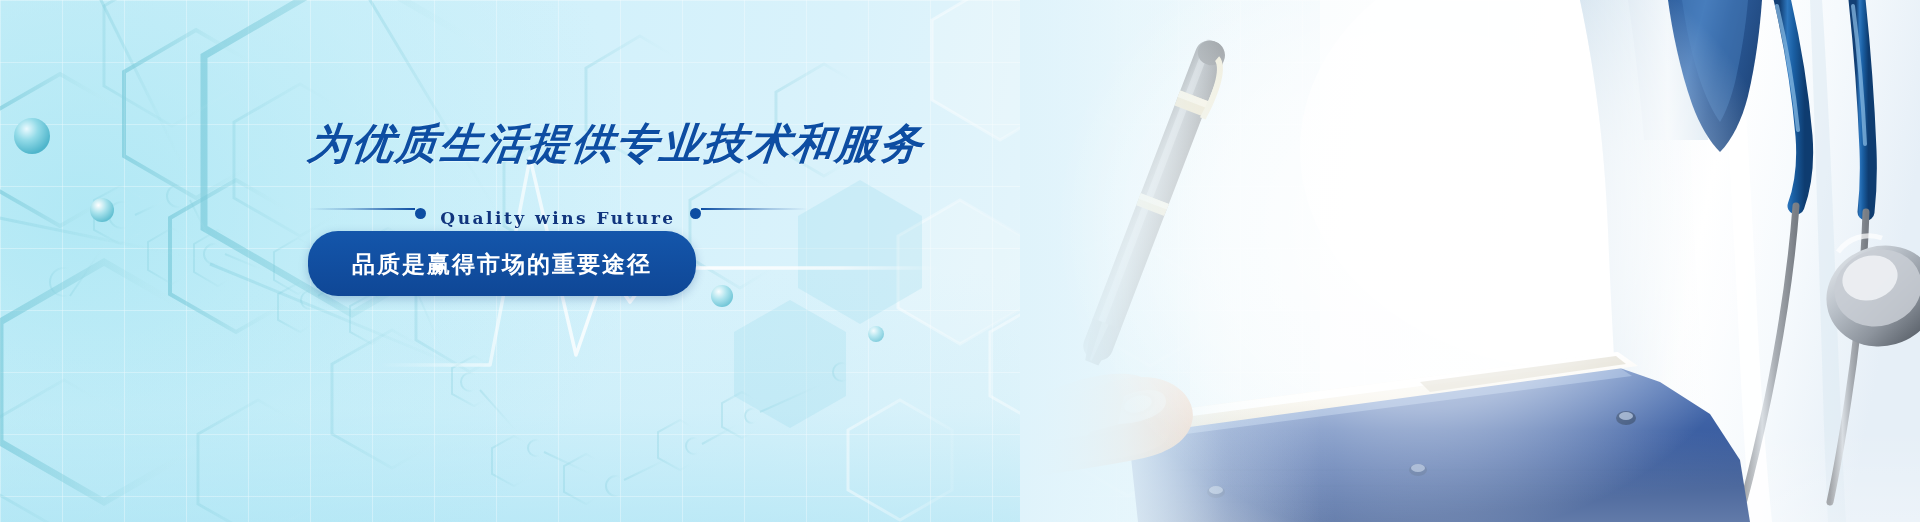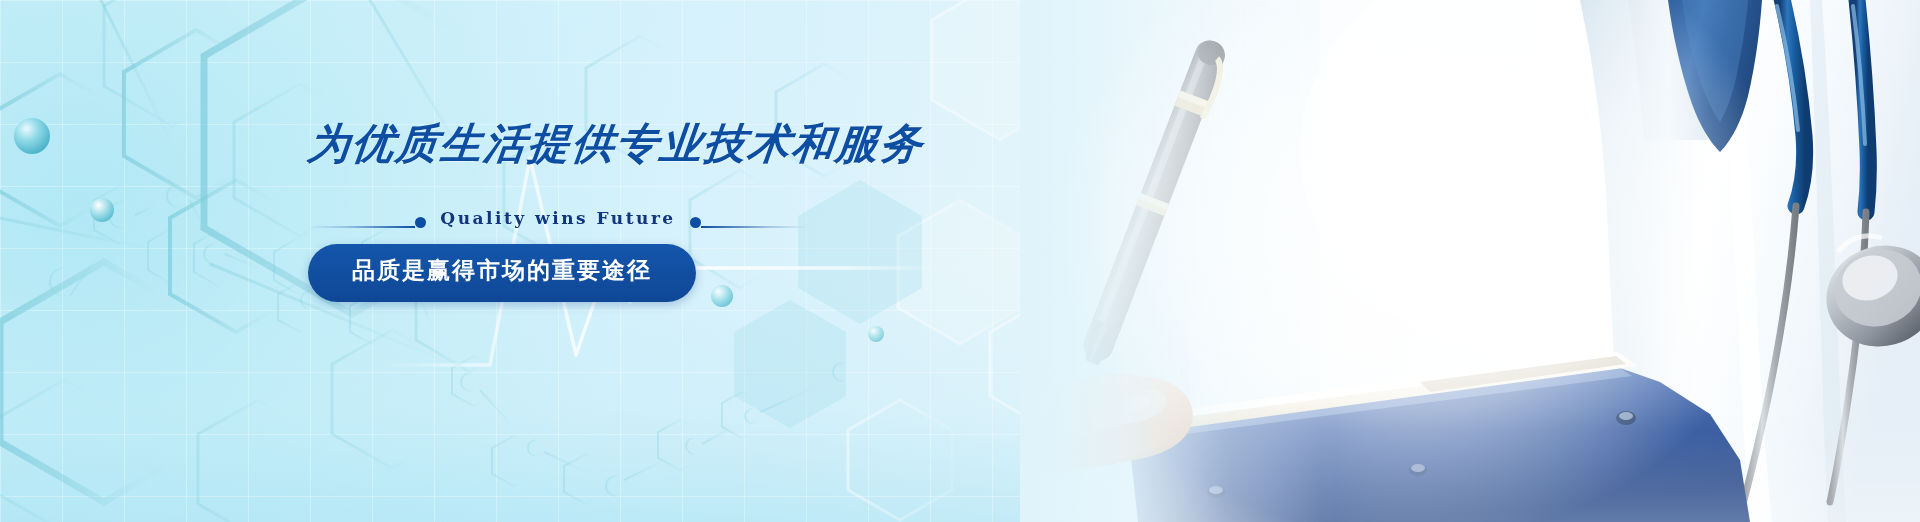--- a/index.html
+++ b/index.html
@@ -80,21 +80,21 @@
     color:#0d4da2;
     line-height:1.15;
     white-space:nowrap;
     text-shadow:0 1px 0 rgba(255,255,255,0.45);
     transform:skewX(-6deg);
     transform-origin:left center;
   }
 
   .divider {
     display:flex;
-    align-items:flex-end;
+    align-items:flex-start;
     margin-top:40px;
     width:500px;
   }
   .divider .rule {
     flex:1 1 auto;
     height:2px;
   }
   .divider .rule.left {
     background:linear-gradient(to right, rgba(13,77,162,0) 0%, rgba(13,77,162,0.25) 35%, #0d4da2 100%);
   }
@@ -112,28 +112,28 @@
     font-size:17px;
     font-weight:bold;
     letter-spacing:2.5px;
     color:#11357e;
     padding:0 14px;
     white-space:nowrap;
     flex:0 0 auto;
   }
 
   .pill {
-    margin-top:16px;
+    margin-top:3px;
     display:inline-block;
     background:linear-gradient(to bottom, #1456ab 0%, #0f4796 100%);
     color:#ffffff;
     font-size:23px;
     font-weight:bold;
     letter-spacing:2px;
-    padding:11px 44px 16px;
+    padding:18px 44px 16px;
     border-radius:30px;
     white-space:nowrap;
     box-shadow:0 3px 10px rgba(12,60,130,0.25);
   }
 
   
   .photo { position:absolute; right:0; top:0; width:900px; height:522px; overflow:hidden; }
   .photo svg { display:block; width:100%; height:100%; }
 
   

